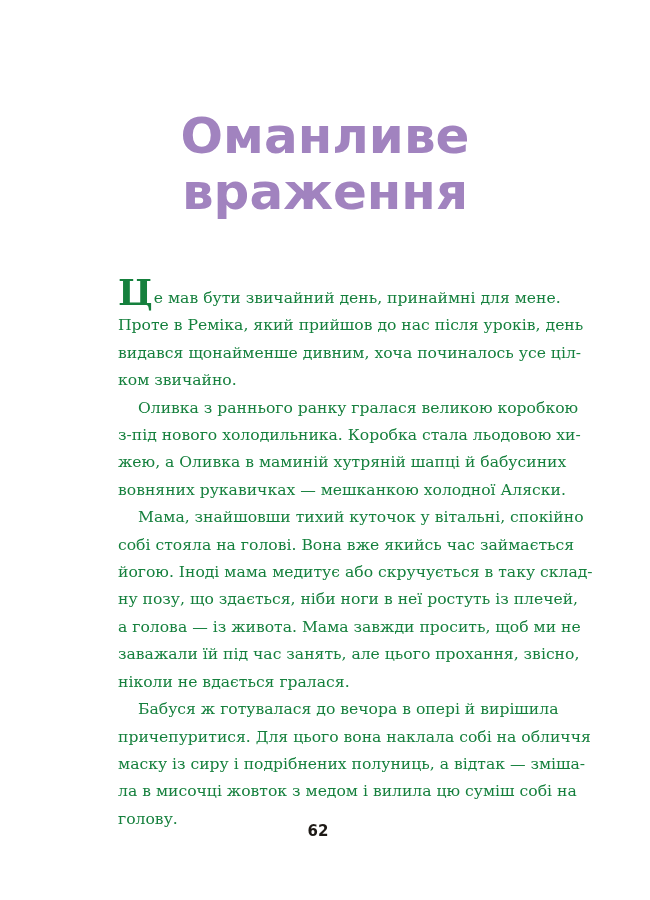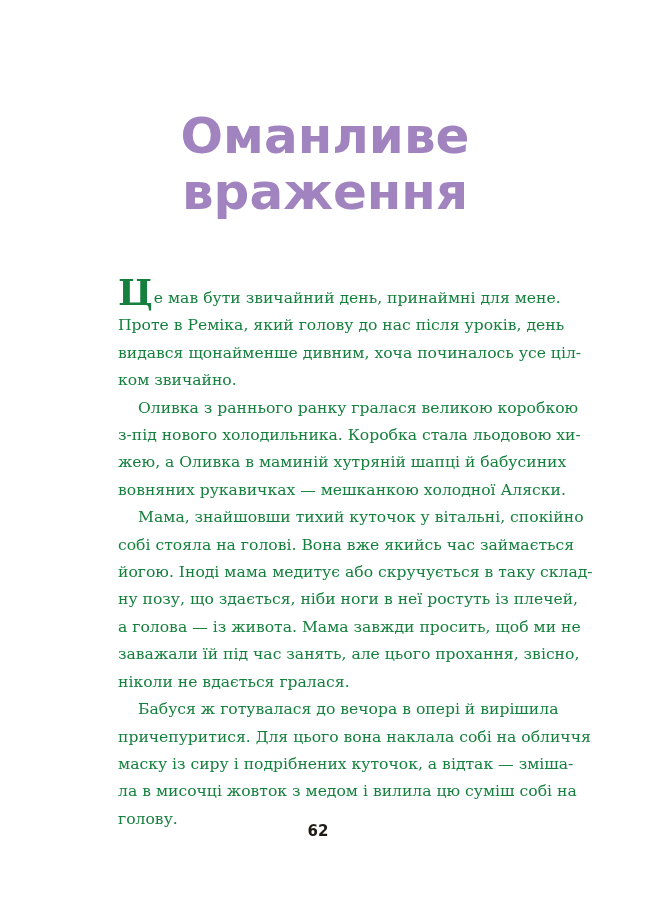--- a/index.html
+++ b/index.html
@@ -40,37 +40,37 @@
 <body>
 
 <div class="title">
   <div>Оманливе</div>
   <div>враження</div>
 </div>
 
 <div class="body-text">
 
   <span class="line"><span class="dropcap">Ц</span><span>е мав бути звичайний день, принаймні для мене.</span></span>
-  <span class="line">Проте в Реміка, який голову до нас після уроків, день</span>
+  <span class="line">Проте в Реміка, який прийшов до нас після уроків, день</span>
   <span class="line">видався щонайменше дивним, хоча починалось усе цiл-</span>
   <span class="line last">ком звичайно.</span>
 
   <span class="line indent">Оливка з раннього ранку гралася великою коробкою</span>
   <span class="line">з-під нового холодильника. Коробка стала льодовою хи-</span>
   <span class="line">жею, а Оливка в маминій хутряній шапці й бабусиних</span>
   <span class="line">вовняних рукавичках — мешканкою холодної Аляски.</span>
 
   <span class="line indent">Мама, знайшовши тихий куточок у вітальні, спокійно</span>
   <span class="line">собі стояла на голові. Вона вже якийсь час займається</span>
   <span class="line">йогою. Іноді мама медитує або скручується в таку склад-</span>
   <span class="line">ну позу, що здається, ніби ноги в неї ростуть із плечей,</span>
   <span class="line">а голова — із живота. Мама завжди просить, щоб ми не</span>
   <span class="line">заважали їй під час занять, але цього прохання, звісно,</span>
   <span class="line last">ніколи не вдається гралася.</span>
 
   <span class="line indent">Бабуся ж готувалася до вечора в опері й вирішила</span>
   <span class="line">причепуритися. Для цього вона наклала собі на обличчя</span>
-  <span class="line">маску із сиру і подрібнених куточок, а відтак — зміша-</span>
+  <span class="line">маску із сиру і подрібнених полуниць, а відтак — зміша-</span>
   <span class="line">ла в мисочці жовток з медом і вилила цю суміш собі на</span>
   <span class="line last">голову.</span>
 </div>
 
 <div class="page-num">62</div>
 
 </body></html>

